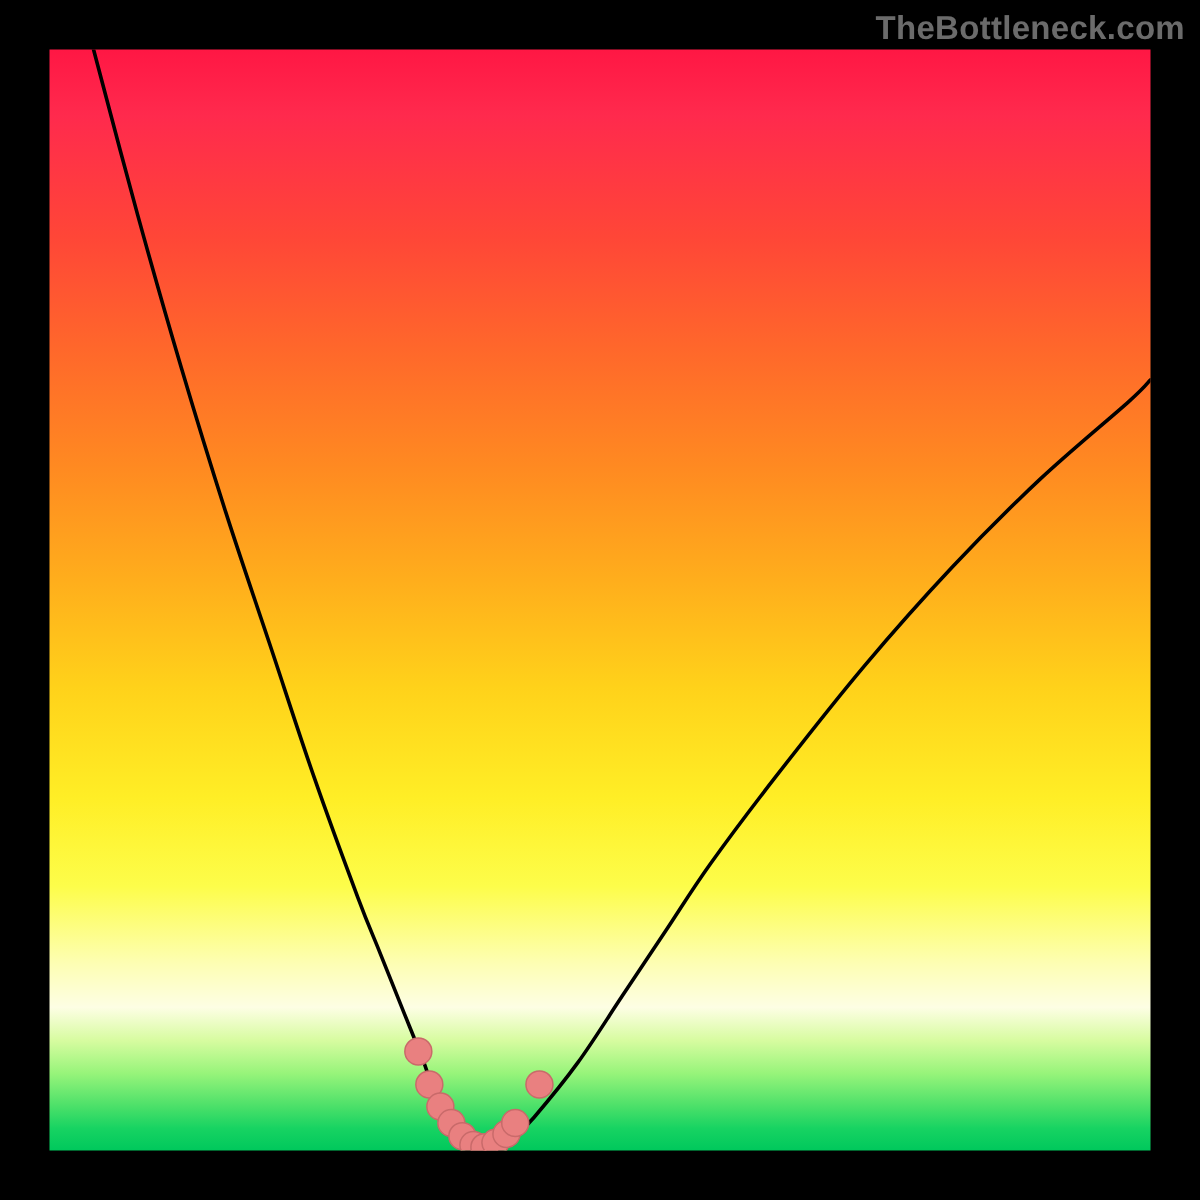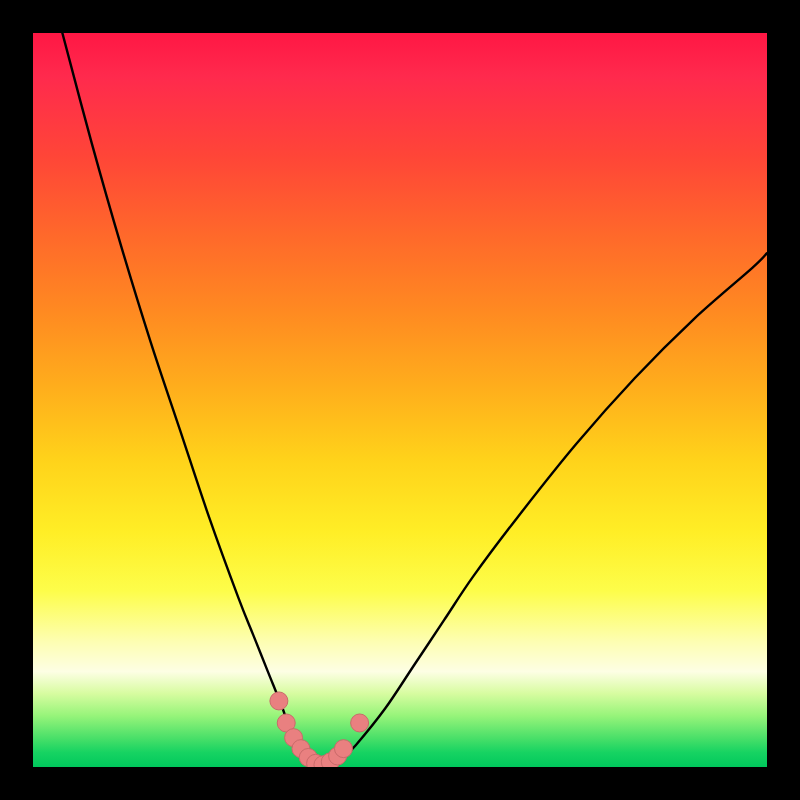--- a/index.html
+++ b/index.html
@@ -96,13 +96,14 @@
           <circle cx="282.59" cy="730.33" r="9" class="marker"></circle>
           <circle cx="289.93" cy="731.80" r="9" class="marker"></circle>
           <circle cx="297.27" cy="728.86" r="9" class="marker"></circle>
           <circle cx="304.61" cy="722.99" r="9" class="marker"></circle>
           <circle cx="310.48" cy="715.65" r="9" class="marker"></circle>
           <circle cx="326.63" cy="689.96" r="9" class="marker"></circle>
         </g>
     </svg>
 
   </div>
+  <div class="watermark">TheBottleneck.com</div>
 </div>
 
 </body></html>

